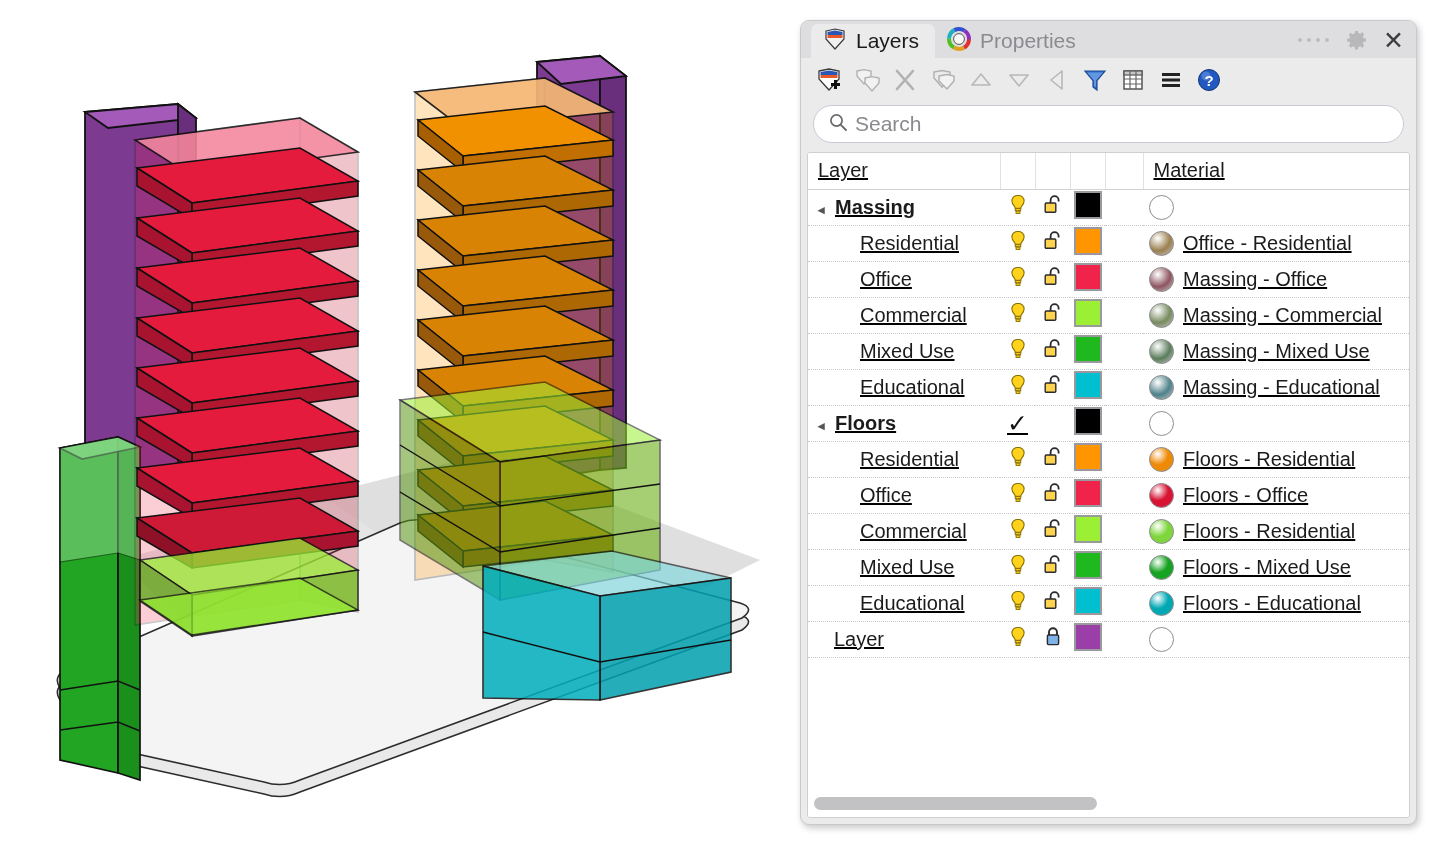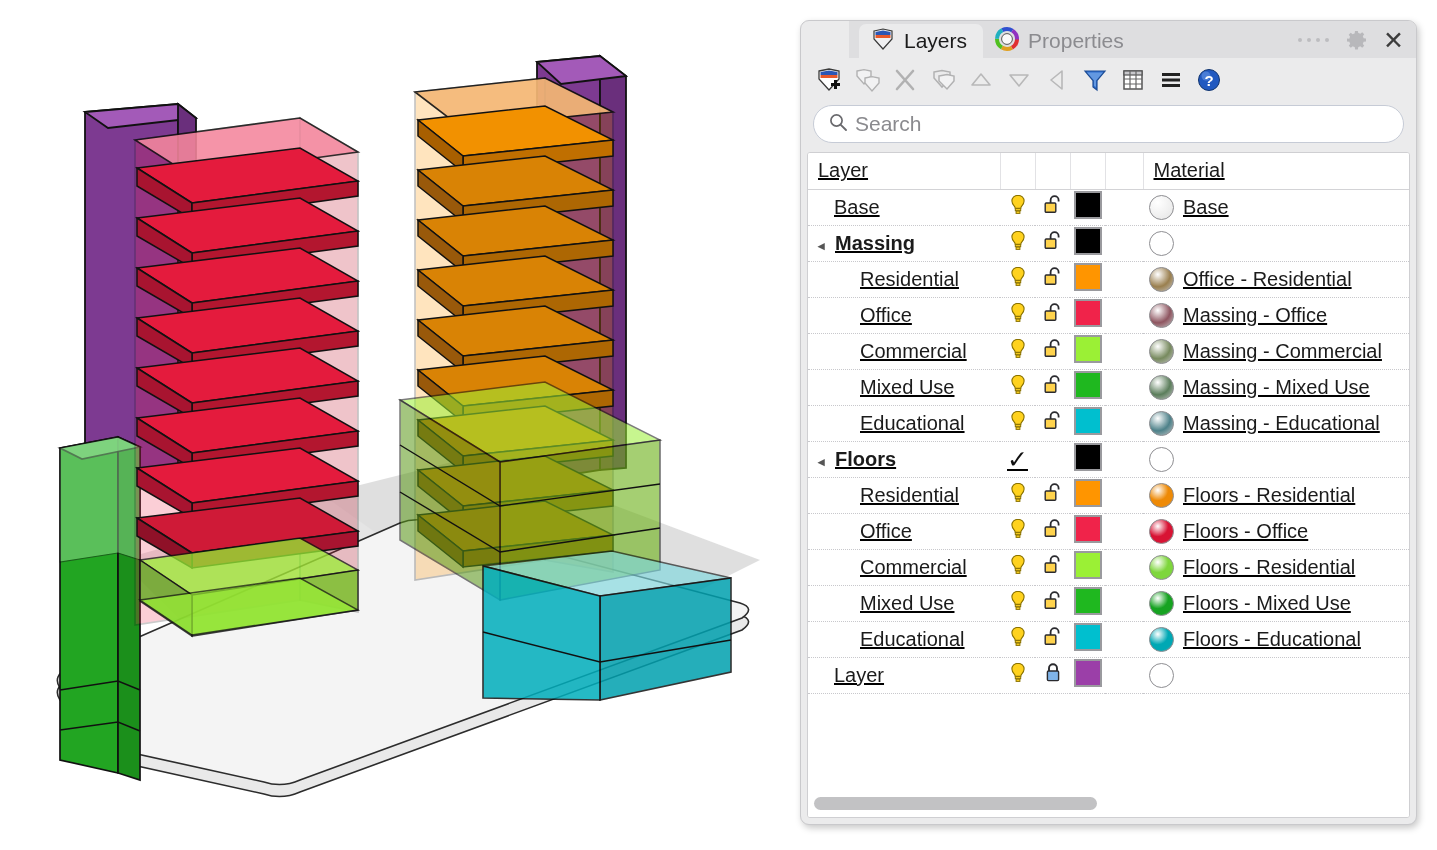--- a/index.html
+++ b/index.html
@@ -28,21 +28,20 @@
     overflow: hidden;
   }
 
   
   #tabstrip {
     position: relative; height: 37px;
     background: #dedee0;
     display: flex; align-items: flex-end;
     padding-left: 10px;
     flex: none;
-    margin-left: 48px;
   }
   .tab {
     display: flex; align-items: center; gap: 9px;
     height: 34px; padding: 0 16px 0 12px;
     font-size: 21px; color: #8b8b8f;
     border-radius: 7px 7px 0 0;
     cursor: default;
   }
   .tab.active { background: #ebebec; color: #1b1b1b; }
   .win-btns {
@@ -424,40 +423,20 @@
             <tr>
               <th>Layer</th>
               <th></th>
               <th></th>
               <th></th>
               <th></th>
               <th>Material</th>
             </tr>
           </thead>
           <tbody id="rows-body">
-              <tr>
-                <td class="name"><span class="ind0">Base</span></td>
-                <td class="cell"><svg width="22" height="24" viewBox="0 0 22 24">
-                    <path d="M11 2.2c-3.5 0-6.1 2.6-6.1 5.9 0 2.4 1.4 3.9 2.4 5.1.6.8.9 1.3.9 2h5.6c0-.7.3-1.2.9-2 1-1.2 2.4-2.7 2.4-5.1 0-3.3-2.6-5.9-6.1-5.9z" fill="#FFD21E" stroke="#8a7200" stroke-width="1.1"></path>
-                    <rect x="8.3" y="15.6" width="5.4" height="2.1" fill="#FFD21E" stroke="#8a7200" stroke-width="1"></rect>
-                    <rect x="9.1" y="18.1" width="3.8" height="2.3" fill="#FFD21E" stroke="#8a7200" stroke-width="1"></rect>
-                  </svg></td>
-                <td class="cell"><svg width="24" height="24" viewBox="0 0 24 24">
-                    <path d="M9.6 10 V7.2a4 4 0 018 0 V8.6" fill="none" stroke="#2a2a2e" stroke-width="1.8"></path>
-                    <rect x="4.2" y="10" width="10.6" height="9.2" rx="1" fill="#FFD34D" stroke="#2a2a2e" stroke-width="1.4"></rect>
-                  </svg></td>
-                <td class="cell"><span class="swatch" style="background:#000000"></span></td>
-                <td class="cell"></td>
-                <td class="mat">
-                  <span class="matrow">
-                    <span class="sphere" style="background:radial-gradient(circle at 33% 28%, #ffffff 0%, #e6e6e6 95%);"></span>
-                    <span>Base</span>
-                  </span>
-                </td>
-              </tr>
               <tr class="group">
                 <td class="name"><span class="twisty">◂</span><span class="">Massing</span></td>
                 <td class="cell"><svg width="22" height="24" viewBox="0 0 22 24">
                     <path d="M11 2.2c-3.5 0-6.1 2.6-6.1 5.9 0 2.4 1.4 3.9 2.4 5.1.6.8.9 1.3.9 2h5.6c0-.7.3-1.2.9-2 1-1.2 2.4-2.7 2.4-5.1 0-3.3-2.6-5.9-6.1-5.9z" fill="#FFD21E" stroke="#8a7200" stroke-width="1.1"></path>
                     <rect x="8.3" y="15.6" width="5.4" height="2.1" fill="#FFD21E" stroke="#8a7200" stroke-width="1"></rect>
                     <rect x="9.1" y="18.1" width="3.8" height="2.3" fill="#FFD21E" stroke="#8a7200" stroke-width="1"></rect>
                   </svg></td>
                 <td class="cell"><svg width="24" height="24" viewBox="0 0 24 24">
                     <path d="M9.6 10 V7.2a4 4 0 018 0 V8.6" fill="none" stroke="#2a2a2e" stroke-width="1.8"></path>
                     <rect x="4.2" y="10" width="10.6" height="9.2" rx="1" fill="#FFD34D" stroke="#2a2a2e" stroke-width="1.4"></rect>

